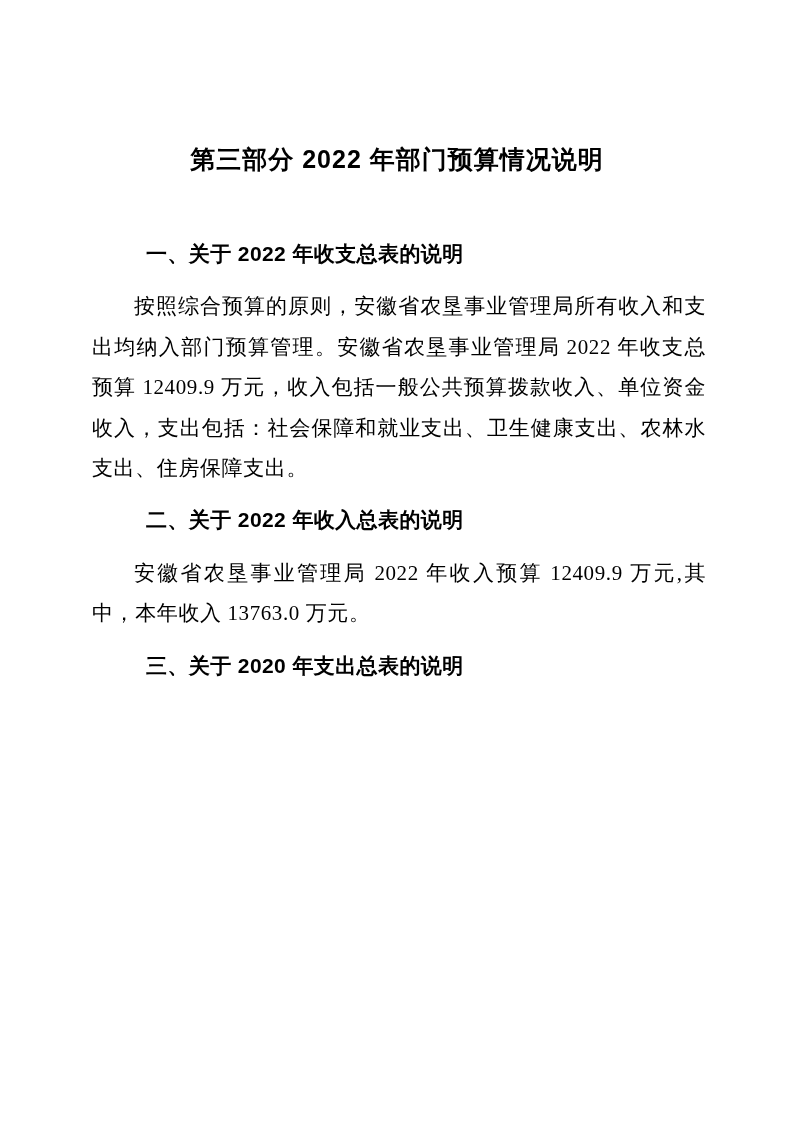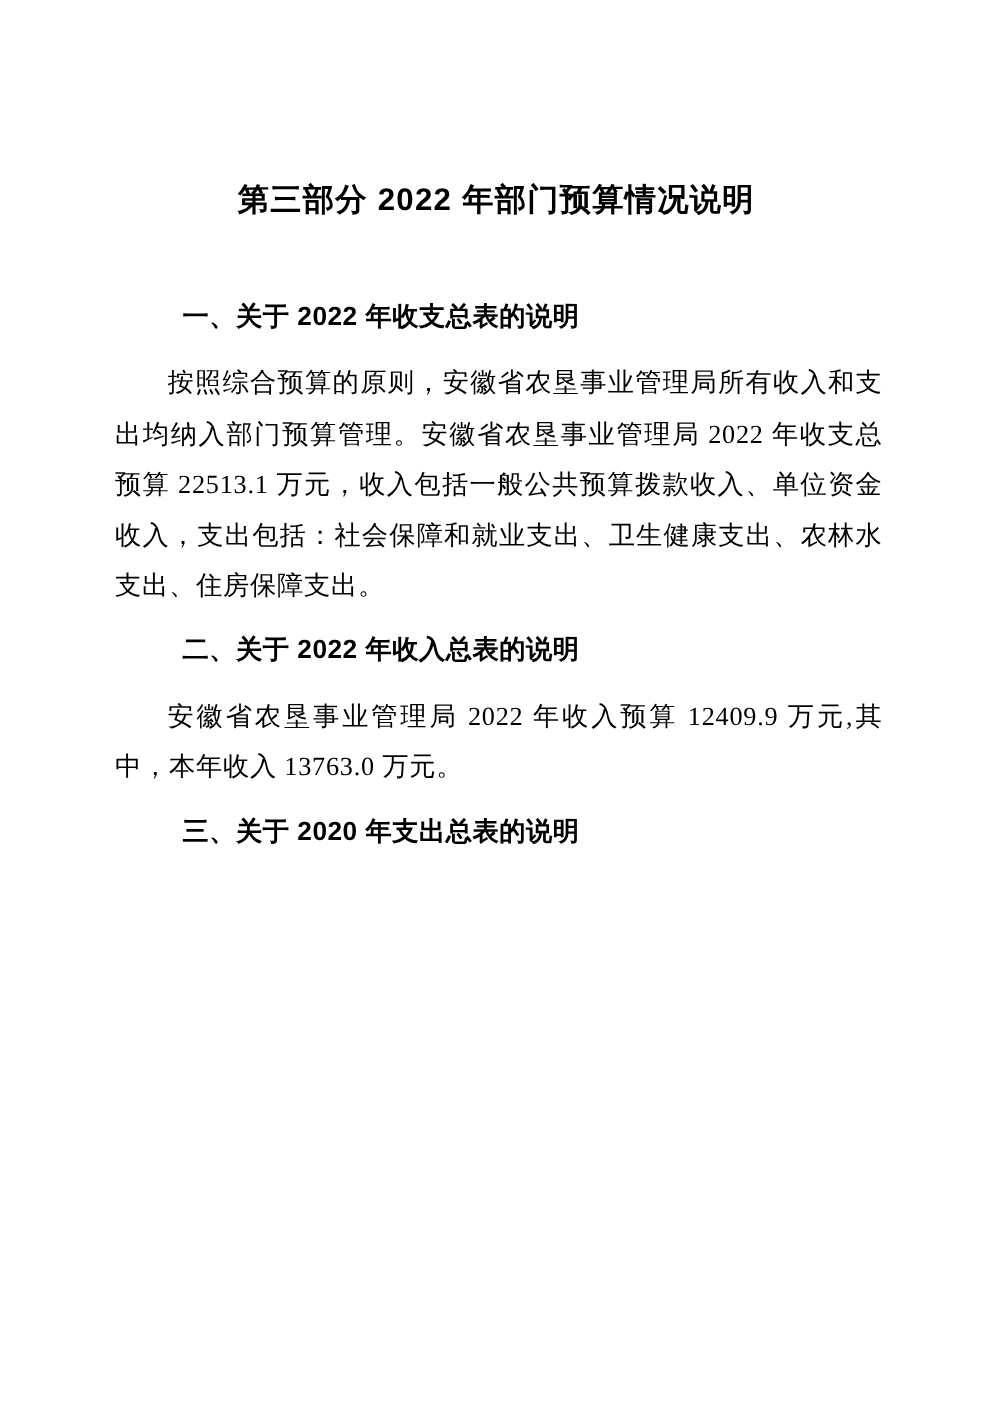--- a/index.html
+++ b/index.html
@@ -65,21 +65,21 @@
 </style>
 </head>
 <body>
 
 <div class="page">
 
   <div class="doc-title">第三部分 2022 年部门预算情况说明</div>
 
   <div class="content">
     <p class="heading">一、关于 2022 年收支总表的说明</p>
-    <p class="paragraph">按照综合预算的原则，安徽省农垦事业管理局所有收入和支出均纳入部门预算管理。安徽省农垦事业管理局 2022 年收支总预算 22513.1 万元，收入包括一般公共预算拨款收入、单位资金收入，支出包括：社会保障和就业支出、卫生健康支出、农林水支出、住房保障支出。</p>
+    <p class="paragraph">按照综合预算的原则，安徽省农垦事业管理局所有收入和支出均纳入部门预算管理。安徽省农垦事业管理局 2022 年收支总预算 12409.9 万元，收入包括一般公共预算拨款收入、单位资金收入，支出包括：社会保障和就业支出、卫生健康支出、农林水支出、住房保障支出。</p>
     <p class="heading">二、关于 2022 年收入总表的说明</p>
     <p class="paragraph">安徽省农垦事业管理局 2022 年收入预算 12409.9 万元,其中，本年收入 13763.0 万元。</p>
     <p class="heading">三、关于 2020 年支出总表的说明</p>
   </div>
 
   <div class="page-number">27</div>
 
 </div>
 
 </body></html>

